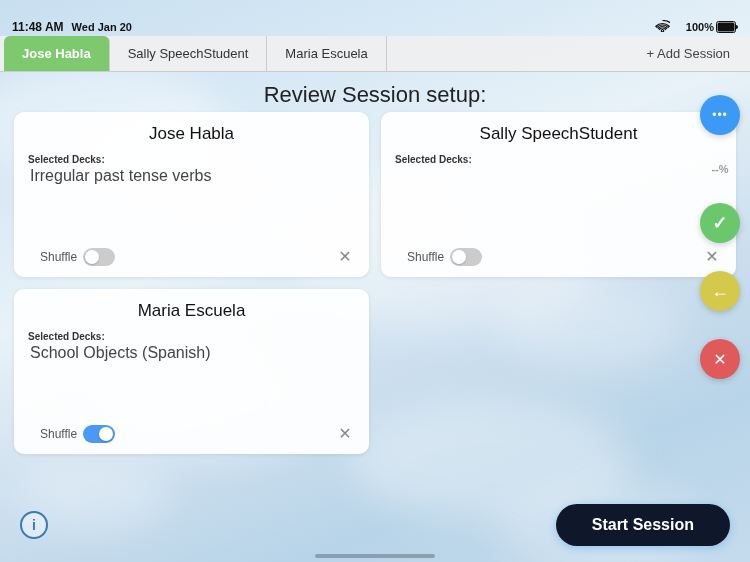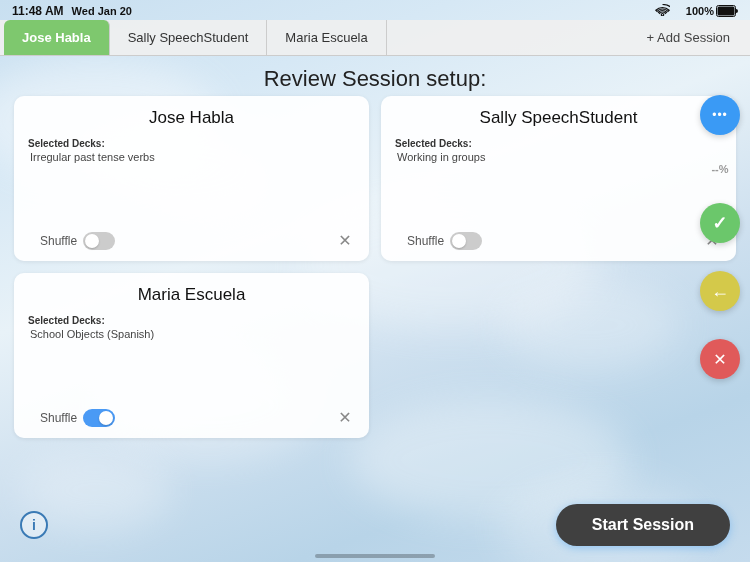--- a/index.html
+++ b/index.html
@@ -27,21 +27,21 @@
       filter: blur(18px);
     }
 
     
     .status-bar {
       position: relative;
       z-index: 10;
       display: flex;
       align-items: center;
       justify-content: space-between;
-      padding: 4px 12px 2px 12px;
+      padding: 20px 12px 2px 12px;
       font-size: 11px;
       font-weight: 600;
       color: #111;
       background: rgba(255,255,255,0.0);
     }
     .status-bar .time { font-weight: 700; font-size: 12px; }
     .status-bar .date { font-size: 11px; }
     .status-bar .icons { display: flex; align-items: center; gap: 16px; font-size: 11px; }
 
     
@@ -128,21 +128,21 @@
       margin-bottom: 10px;
       color: #111;
     }
     .student-card .selected-decks-label {
       font-size: 10px;
       font-weight: 600;
       color: #333;
       margin-bottom: 2px;
     }
     .student-card .deck-name {
-      font-size: 11px;
+      font-size: 16px;
       font-weight: 400;
       color: #444;
       margin-left: 2px;
     }
     .card-footer {
       position: absolute;
       bottom: 10px;
       left: 26px;
       right: 14px;
       display: flex;
@@ -245,21 +245,21 @@
       display: flex;
       align-items: center;
       justify-content: center;
       font-size: 14px;
       color: #3a7ab5;
       cursor: pointer;
       font-weight: 700;
       background: rgba(255,255,255,0.4);
     }
     .start-btn {
-      background: #404040;
+      background: #0f172a;
       color: white;
       border: none;
       border-radius: 22px;
       padding: 12px 36px;
       font-size: 16px;
       font-weight: 600;
       cursor: pointer;
       box-shadow: 0 2px 8px rgba(58,154,245,0.4);
     }
 
@@ -332,21 +332,20 @@
         <span>Shuffle</span>
         <div class="toggle"></div>
       </div>
       <div class="close-btn">✕</div>
     </div>
   </div>
 
   <div class="student-card">
     <div class="card-name">Sally SpeechStudent</div>
     <div class="selected-decks-label">Selected Decks:</div>
-    <div class="deck-name">Working in groups</div>
     <div class="card-footer">
       <div class="shuffle-row">
         <span>Shuffle</span>
         <div class="toggle"></div>
       </div>
       <div class="close-btn">✕</div>
     </div>
   </div>
 
   <div class="student-card">

